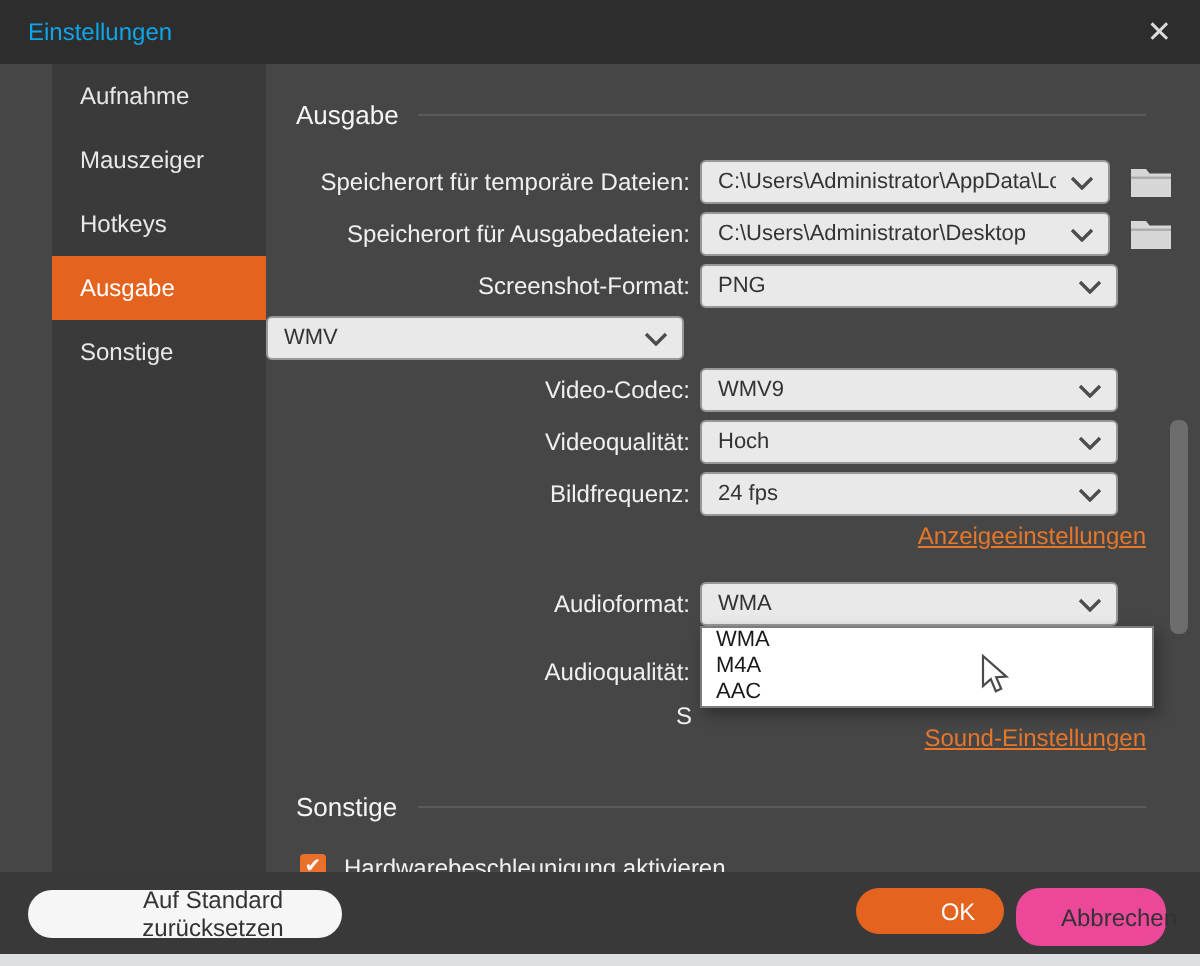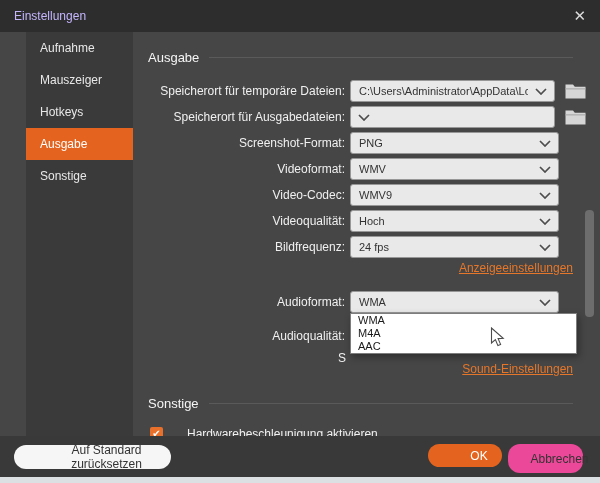--- a/index.html
+++ b/index.html
@@ -4,21 +4,21 @@
 <style>
   * { margin:0; padding:0; box-sizing:border-box; }
   html,body { width:600px; height:483px; overflow:hidden; }
   body { font-family:"Liberation Sans", sans-serif; background:#dfe2e3; }
 
   .dialog { position:relative; width:600px; height:483px; background:#464646; overflow:hidden; }
 
   
   .titlebar { position:absolute; left:0; top:0; width:600px; height:32px; background:#2d2d2d;
               display:flex; align-items:center; }
-  .titlebar .title { margin-left:14px; font-size:12px; color:#c4b5fd; }
+  .titlebar .title { margin-left:14px; font-size:12px; color:#0ea5e9; }
   .close-btn { position:absolute; right:14px; top:0; height:32px; display:flex; align-items:center;
                color:#dcdcdc; font-size:15px; cursor:default; }
 
   
   .sidebar { position:absolute; left:0; top:32px; width:133px; height:404px; background:#3a3a3a;margin-left:26px; }
   .side-item { height:32px; display:flex; align-items:center; padding-left:14px;
                font-size:12px; color:#e8e8e8; }
   .side-item.selected { background:#e4641f; color:#ffffff; }
 
   
@@ -46,21 +46,21 @@
   .droplist { position:absolute; left:217px; top:281px; width:227px; background:#ffffff;
               border:1px solid #7d7d7d; z-index:5; box-shadow:2px 3px 7px rgba(0,0,0,0.35); }
   .opt { height:13px; line-height:13px; padding-left:7px; font-size:11px; color:#1a1a1a; white-space:nowrap; }
   .opt.hl { background:#2673d2; color:#ffffff; }
 
   .frag { position:absolute; left:0; width:213px; text-align:right; font-size:12px; color:#f0f0f0; z-index:1; }
 
   .chk-row { position:absolute; left:17px; top:395px; display:flex; align-items:flex-start; }
   .chk { width:13px; height:13px; background:#e8702a; border-radius:2px; color:#fff; font-size:10px;
          line-height:13px; text-align:center; flex:none; }
-  .chk-label { margin-left:24px; font-size:12px; color:#f0f0f0; line-height:15px; white-space:nowrap; }
+  .chk-label { margin-left:9px; font-size:12px; color:#f0f0f0; line-height:15px; white-space:nowrap; }
 
   
   .scroll-thumb { position:absolute; left:585px; top:210px; width:9px; height:107px;
                   background:#6d6d6d; border-radius:4px; z-index:2; }
 
   
   .footer { position:absolute; left:0; top:436px; width:600px; height:41px; background:#393939; }
   .btn { position:absolute; border:none; border-radius:12px; font-family:"Liberation Sans",sans-serif;
          font-size:12px; display:flex; align-items:center; justify-content:center;padding-left:28px; }
   .btn-reset  { left:14px;  top:9px; width:157px; height:24px; background:#f6f6f6; color:#333; }
@@ -120,20 +120,21 @@
           <svg width="21" height="15" viewBox="0 0 21 15">
             <path d="M0.5 0.5 h7.5 l1.8 2.3 h10.7 v11.7 h-20 z" fill="#d6d6d6"></path>
             <rect x="0.5" y="4.3" width="20" height="1.1" fill="#a9a9a9"></rect>
           </svg>
         </span>
     </div>
 
     <div class="row" style="top:74px">
       <span class="rlabel">Speicherort für Ausgabedateien:</span>
       <div class="select narrow">
+        <span class="sval">C:\Users\Administrator\Desktop</span>
         <span class="chev">
             <svg width="12" height="7" viewBox="0 0 12 7">
               <polyline points="1,1 6,6 11,1" fill="none" stroke="#4d4d4d" stroke-width="1.7"></polyline>
             </svg>
           </span>
       </div>
       <span class="folder-btn">
           <svg width="21" height="15" viewBox="0 0 21 15">
             <path d="M0.5 0.5 h7.5 l1.8 2.3 h10.7 v11.7 h-20 z" fill="#d6d6d6"></path>
             <rect x="0.5" y="4.3" width="20" height="1.1" fill="#a9a9a9"></rect>
@@ -147,21 +148,20 @@
         <span class="sval">PNG</span>
         <span class="chev">
             <svg width="12" height="7" viewBox="0 0 12 7">
               <polyline points="1,1 6,6 11,1" fill="none" stroke="#4d4d4d" stroke-width="1.7"></polyline>
             </svg>
           </span>
       </div>
     </div>
 
     <div class="row" style="top:126px">
-      <span class="rlabel">Videoformat:</span>
       <div class="select wide">
         <span class="sval">WMV</span>
         <span class="chev">
             <svg width="12" height="7" viewBox="0 0 12 7">
               <polyline points="1,1 6,6 11,1" fill="none" stroke="#4d4d4d" stroke-width="1.7"></polyline>
             </svg>
           </span>
       </div>
     </div>
 

